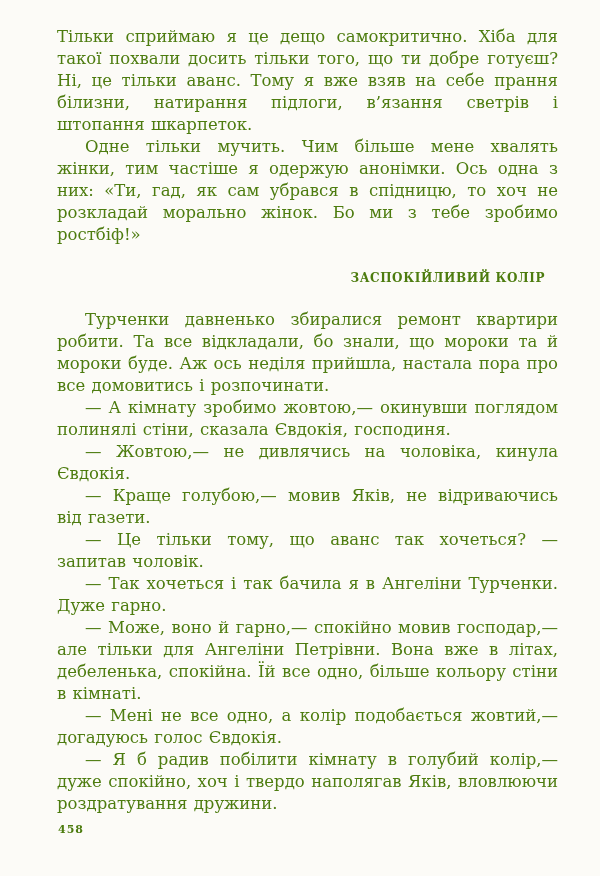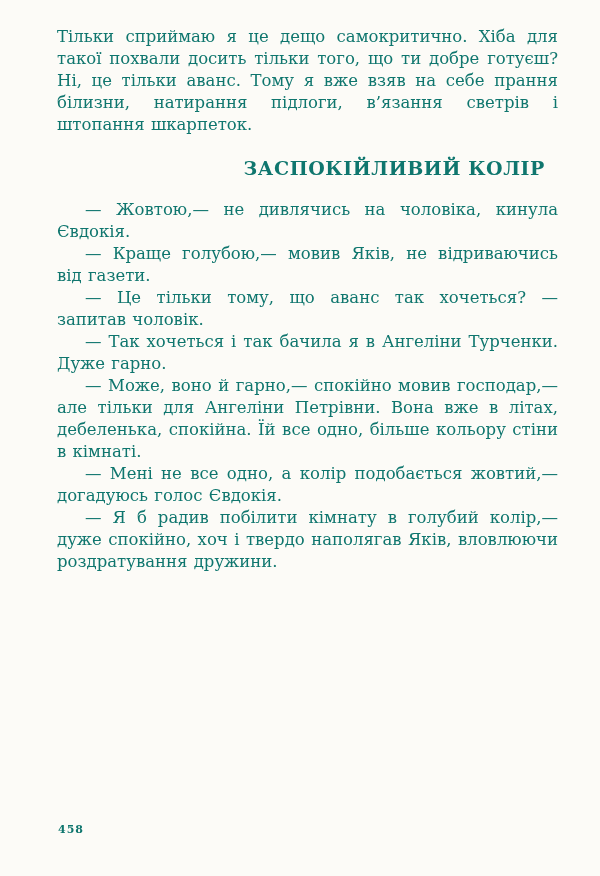--- a/index.html
+++ b/index.html
@@ -6,65 +6,68 @@
     margin: 0;
     padding: 0;
     background: #ffffff;
   }
   .page {
     position: relative;
     box-sizing: border-box;
     width: 600px;
     height: 876px;
     background: #fcfbf7;
-    color: #0f766e;
+    color: #4d7c0f;
     font-family: "DejaVu Serif", serif;
     font-size: 16.5px;
     line-height: 22px;
     padding: 26px 42px 0 57px;
     overflow: hidden;
   }
   .text-block p {
     margin: 0;
     text-align: justify;
     text-indent: 28px;
     word-spacing: 1px;
   }
   .text-block p.no-indent {
     text-indent: 0;
   }
   .story-title {
     margin: 21px 13px 20px 0;
     text-align: right;
-    font-size: 19px;
+    font-size: 12px;
     font-weight: bold;
     letter-spacing: 0.6px;
     line-height: 22px;
   }
   .page-number {
     position: absolute;
     left: 58px;
     top: 819px;
     font-size: 11px;
     font-weight: bold;
     letter-spacing: 1px;
   }
 </style>
 </head>
 <body>
 
 <div class="page">
 
   <div class="text-block">
     <p class="no-indent">Тільки сприймаю я це дещо самокритично. Хіба для такої похвали досить тільки того, що ти добре готуєш? Ні, це тільки аванс. Тому я вже взяв на себе прання білизни, натирання підлоги, в’язання светрів і штопання шкарпеток.</p>
+    <p>Одне тільки мучить. Чим більше мене хвалять жінки, тим частіше я одержую анонімки. Ось одна з них: «Ти, гад, як сам убрався в спідницю, то хоч не розкладай морально жінок. Бо ми з тебе зробимо ростбіф!»</p>
   </div>
 
   <h2 class="story-title">ЗАСПОКІЙЛИВИЙ КОЛІР</h2>
 
   <div class="text-block">
+    <p>Турченки давненько збиралися ремонт квартири робити. Та все відкладали, бо знали, що мороки та й мороки буде. Аж ось неділя прийшла, настала пора про все домовитись і розпочинати.</p>
+    <p>— А кімнату зробимо жовтою,— окинувши поглядом полинялі стіни, сказала Євдокія, господиня.</p>
     <p>— Жовтою,— не дивлячись на чоловіка, кинула Євдокія.</p>
     <p>— Краще голубою,— мовив Яків, не відриваючись від газети.</p>
     <p>— Це тільки тому, що аванс так хочеться? — запитав чоловік.</p>
     <p>— Так хочеться і так бачила я в Ангеліни Турченки. Дуже гарно.</p>
     <p>— Може, воно й гарно,— спокійно мовив господар,— але тільки для Ангеліни Петрівни. Вона вже в літах, дебеленька, спокійна. Їй все одно, більше кольору стіни в кімнаті.</p>
     <p>— Мені не все одно, а колір подобається жовтий,— догадуюсь голос Євдокія.</p>
     <p>— Я б радив побілити кімнату в голубий колір,— дуже спокійно, хоч і твердо наполягав Яків, вловлюючи роздратування дружини.</p>
 
   </div>
 

